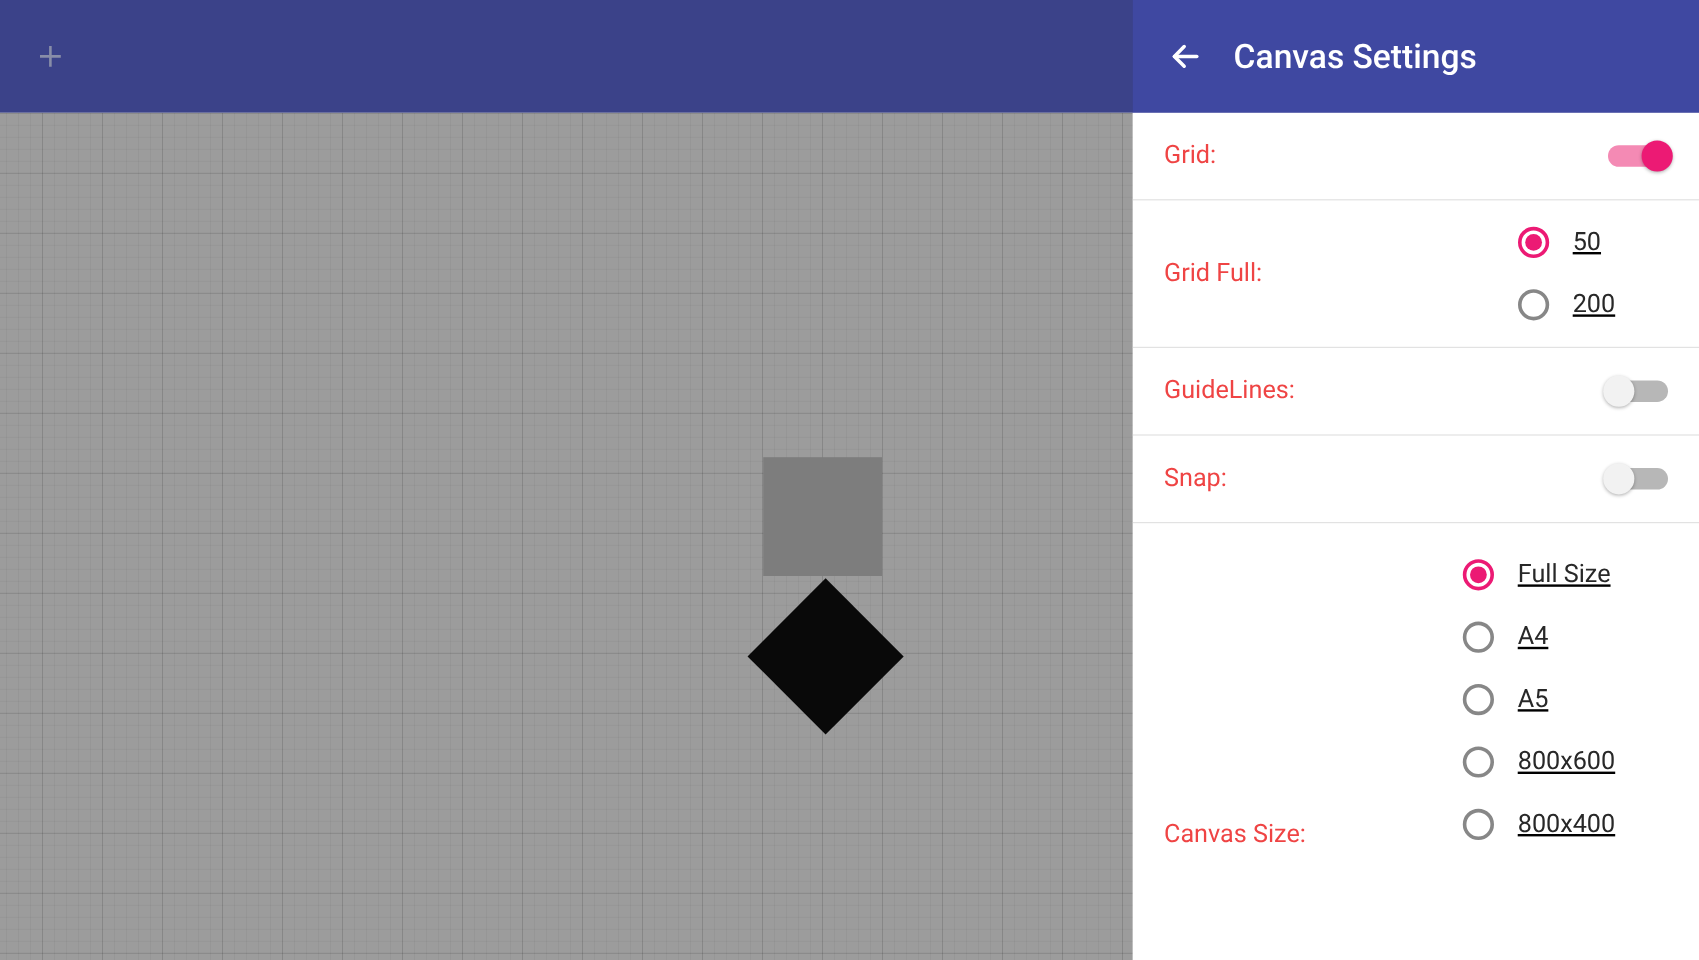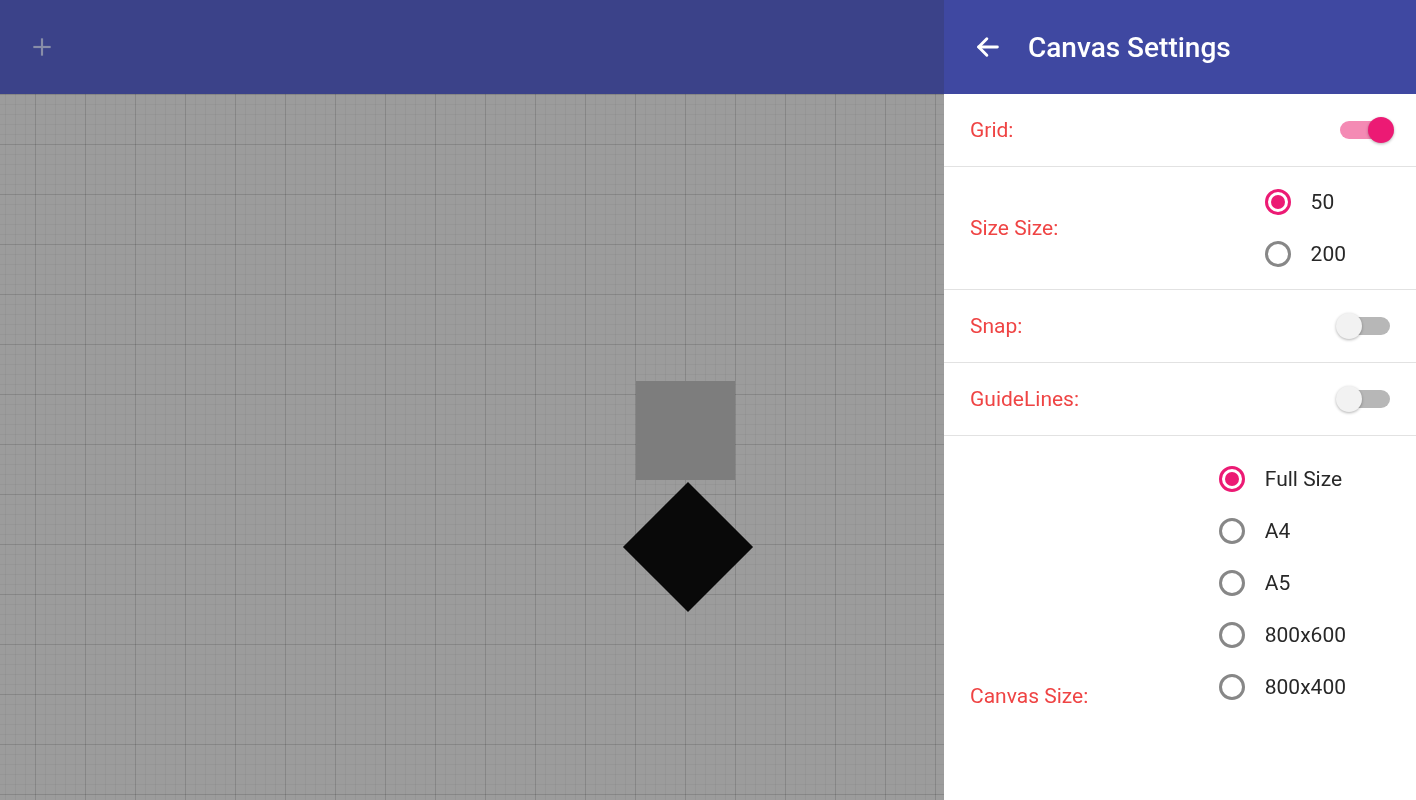--- a/index.html
+++ b/index.html
@@ -93,20 +93,21 @@
   .options-col {
     display: flex;
     flex-direction: column;
     gap: 26px;
   }
   .radio-row {
     display: flex;
     align-items: center;
     gap: 20px;
     cursor: pointer;
+    text-decoration: underline;
   }
   .radio-outer {
     width: 26px; height: 26px;
     border-radius: 50%;
     border: 3px solid #878787;
     position: relative;
     flex: 0 0 auto;
   }
   .radio-outer.selected {
     border-color: #ec1a74;
@@ -187,47 +188,47 @@
   <div class="panel-body">
 
     <div class="setting-row">
       <span class="setting-label">Grid:</span>
       <div class="toggle on">
           <div class="knob"></div>
         </div>
     </div>
 
     <div class="setting-row grid-size-row">
-      <span class="setting-label">Size Size:</span>
+      <span class="setting-label">Grid Full:</span>
       <div class="options-col">
         <div class="radio-row">
           <span class="radio-outer selected"></span>
           <span class="radio-label">50</span>
         </div>
         <div class="radio-row">
           <span class="radio-outer"></span>
           <span class="radio-label">200</span>
         </div>
       </div>
+    </div>
+
+    <div class="setting-row">
+      <span class="setting-label">GuideLines:</span>
+      <div class="toggle off">
+          <div class="knob"></div>
+        </div>
     </div>
 
     <div class="setting-row">
       <span class="setting-label">Snap:</span>
       <div class="toggle off">
           <div class="knob"></div>
         </div>
     </div>
 
-    <div class="setting-row">
-      <span class="setting-label">GuideLines:</span>
-      <div class="toggle off">
-          <div class="knob"></div>
-        </div>
-    </div>
-
     <div class="setting-row canvas-size-row">
       <span class="setting-label">Canvas Size:</span>
       <div class="options-col">
         <div class="radio-row">
           <span class="radio-outer selected"></span>
           <span class="radio-label">Full Size</span>
         </div>
         <div class="radio-row">
           <span class="radio-outer"></span>
           <span class="radio-label">A4</span>

